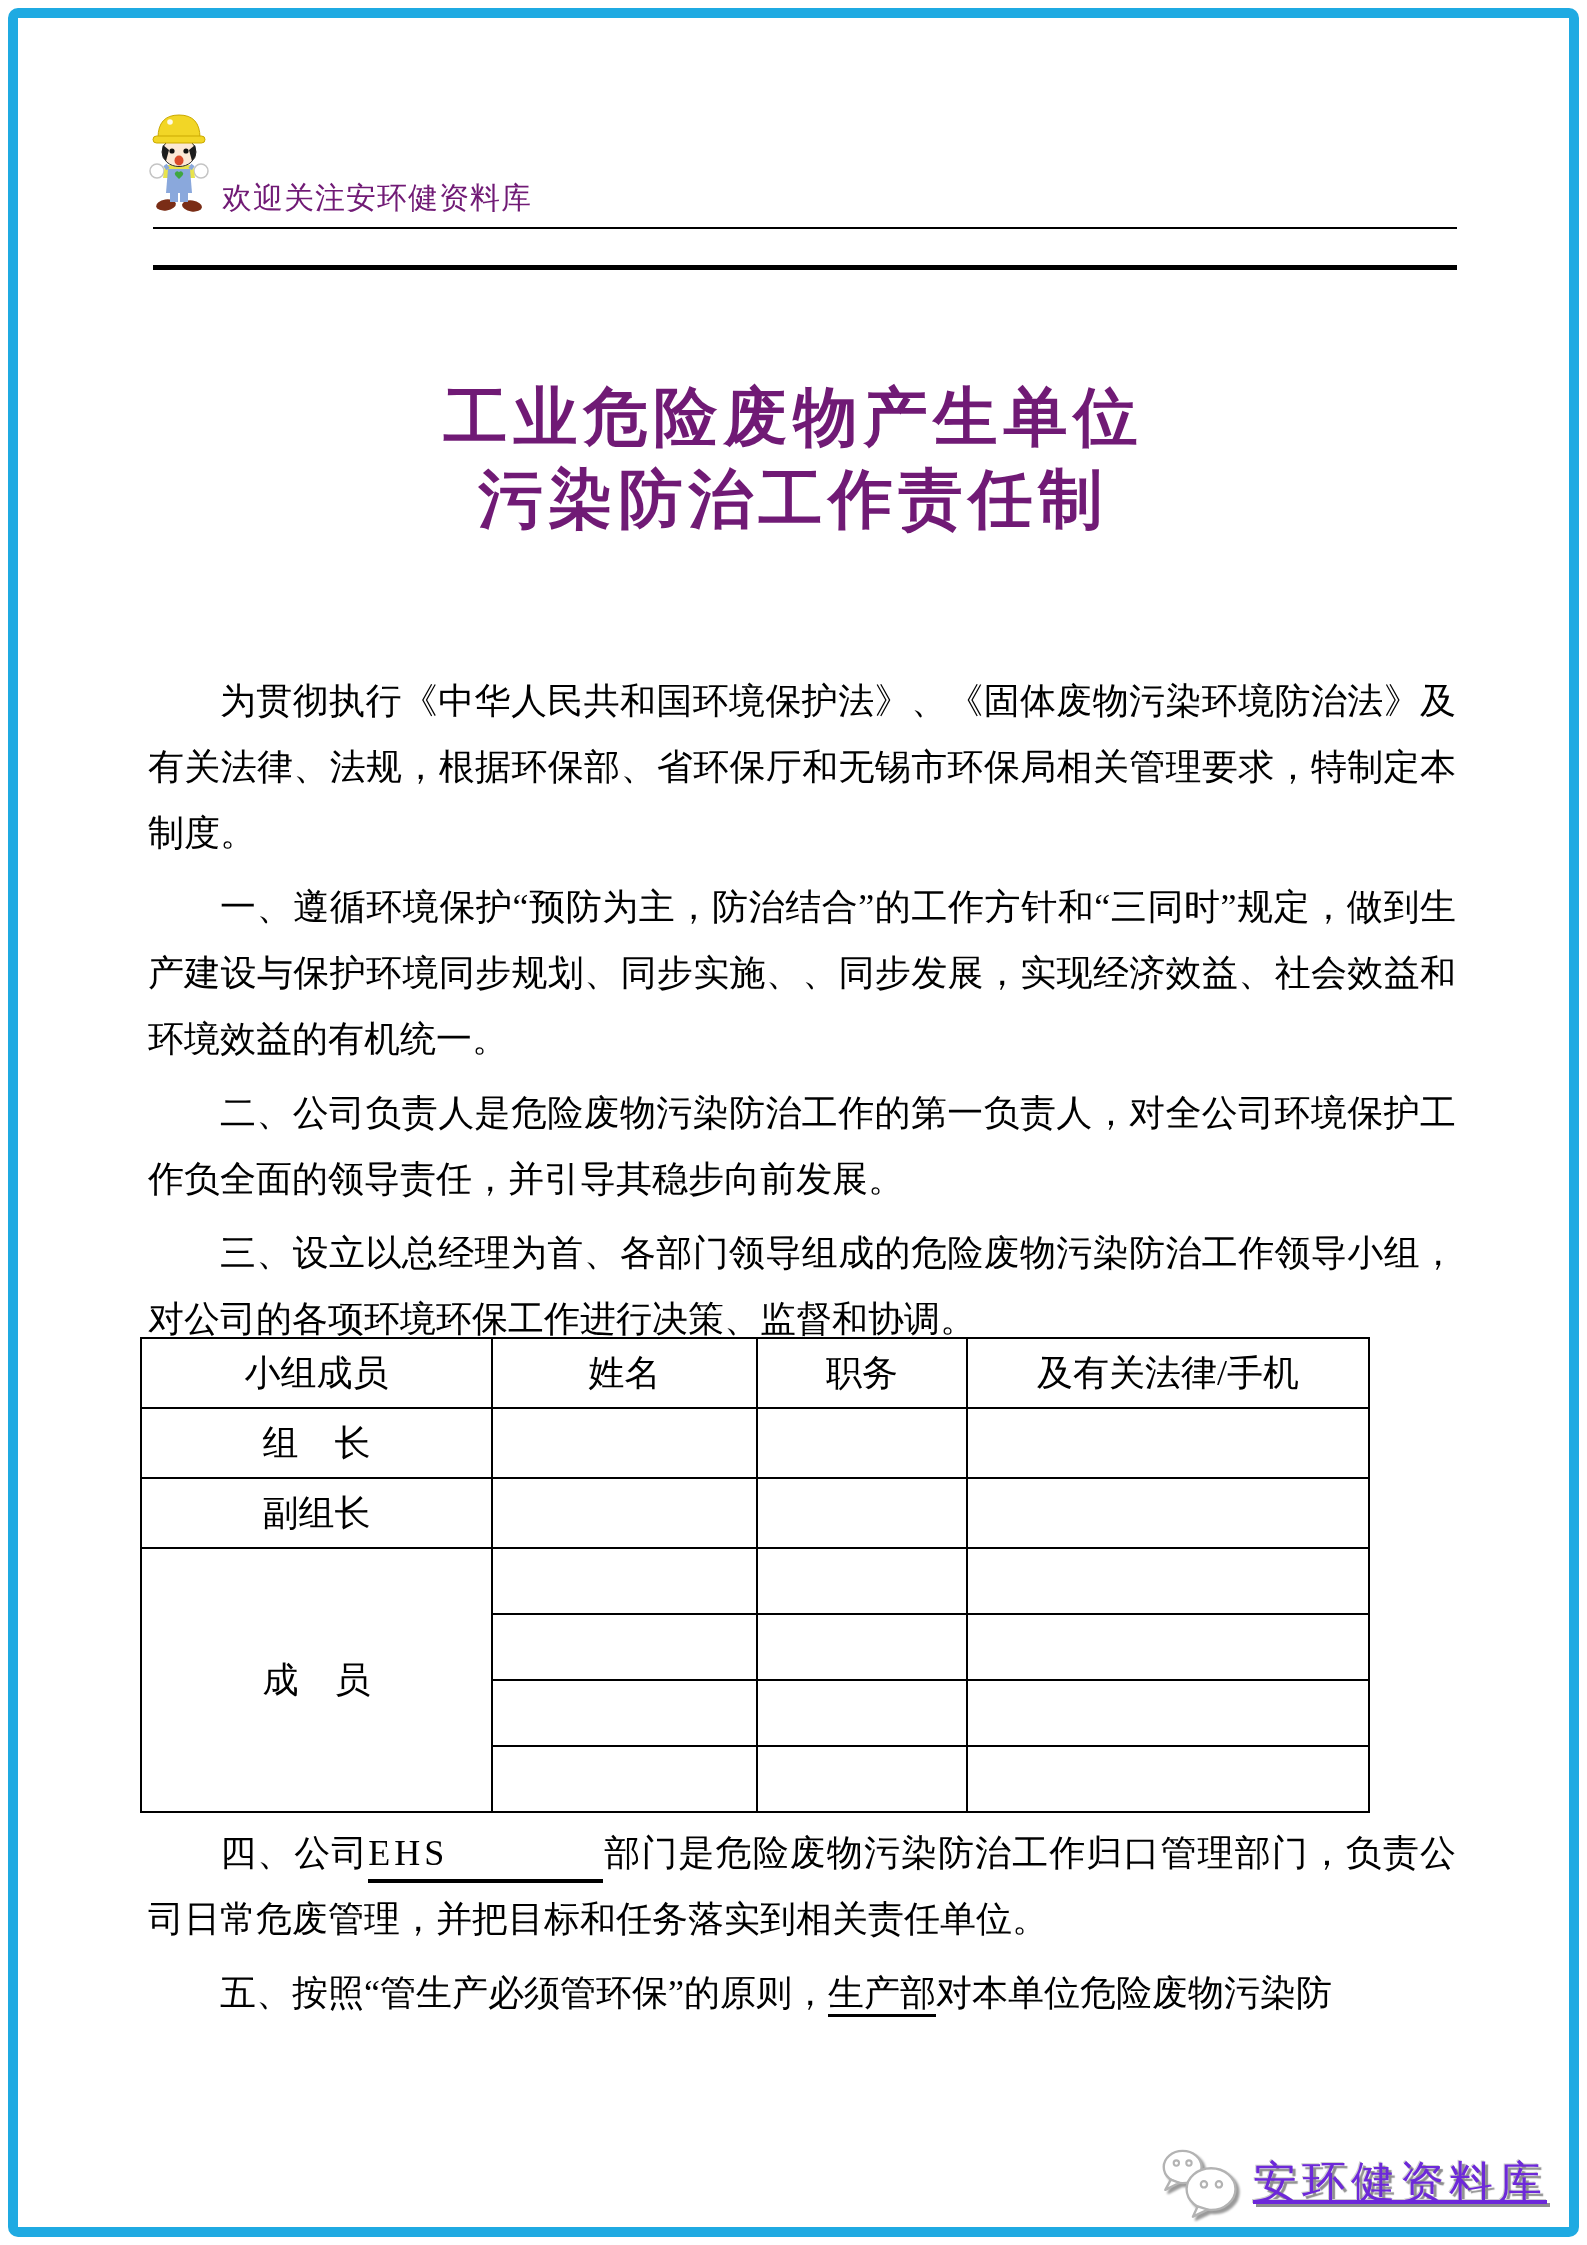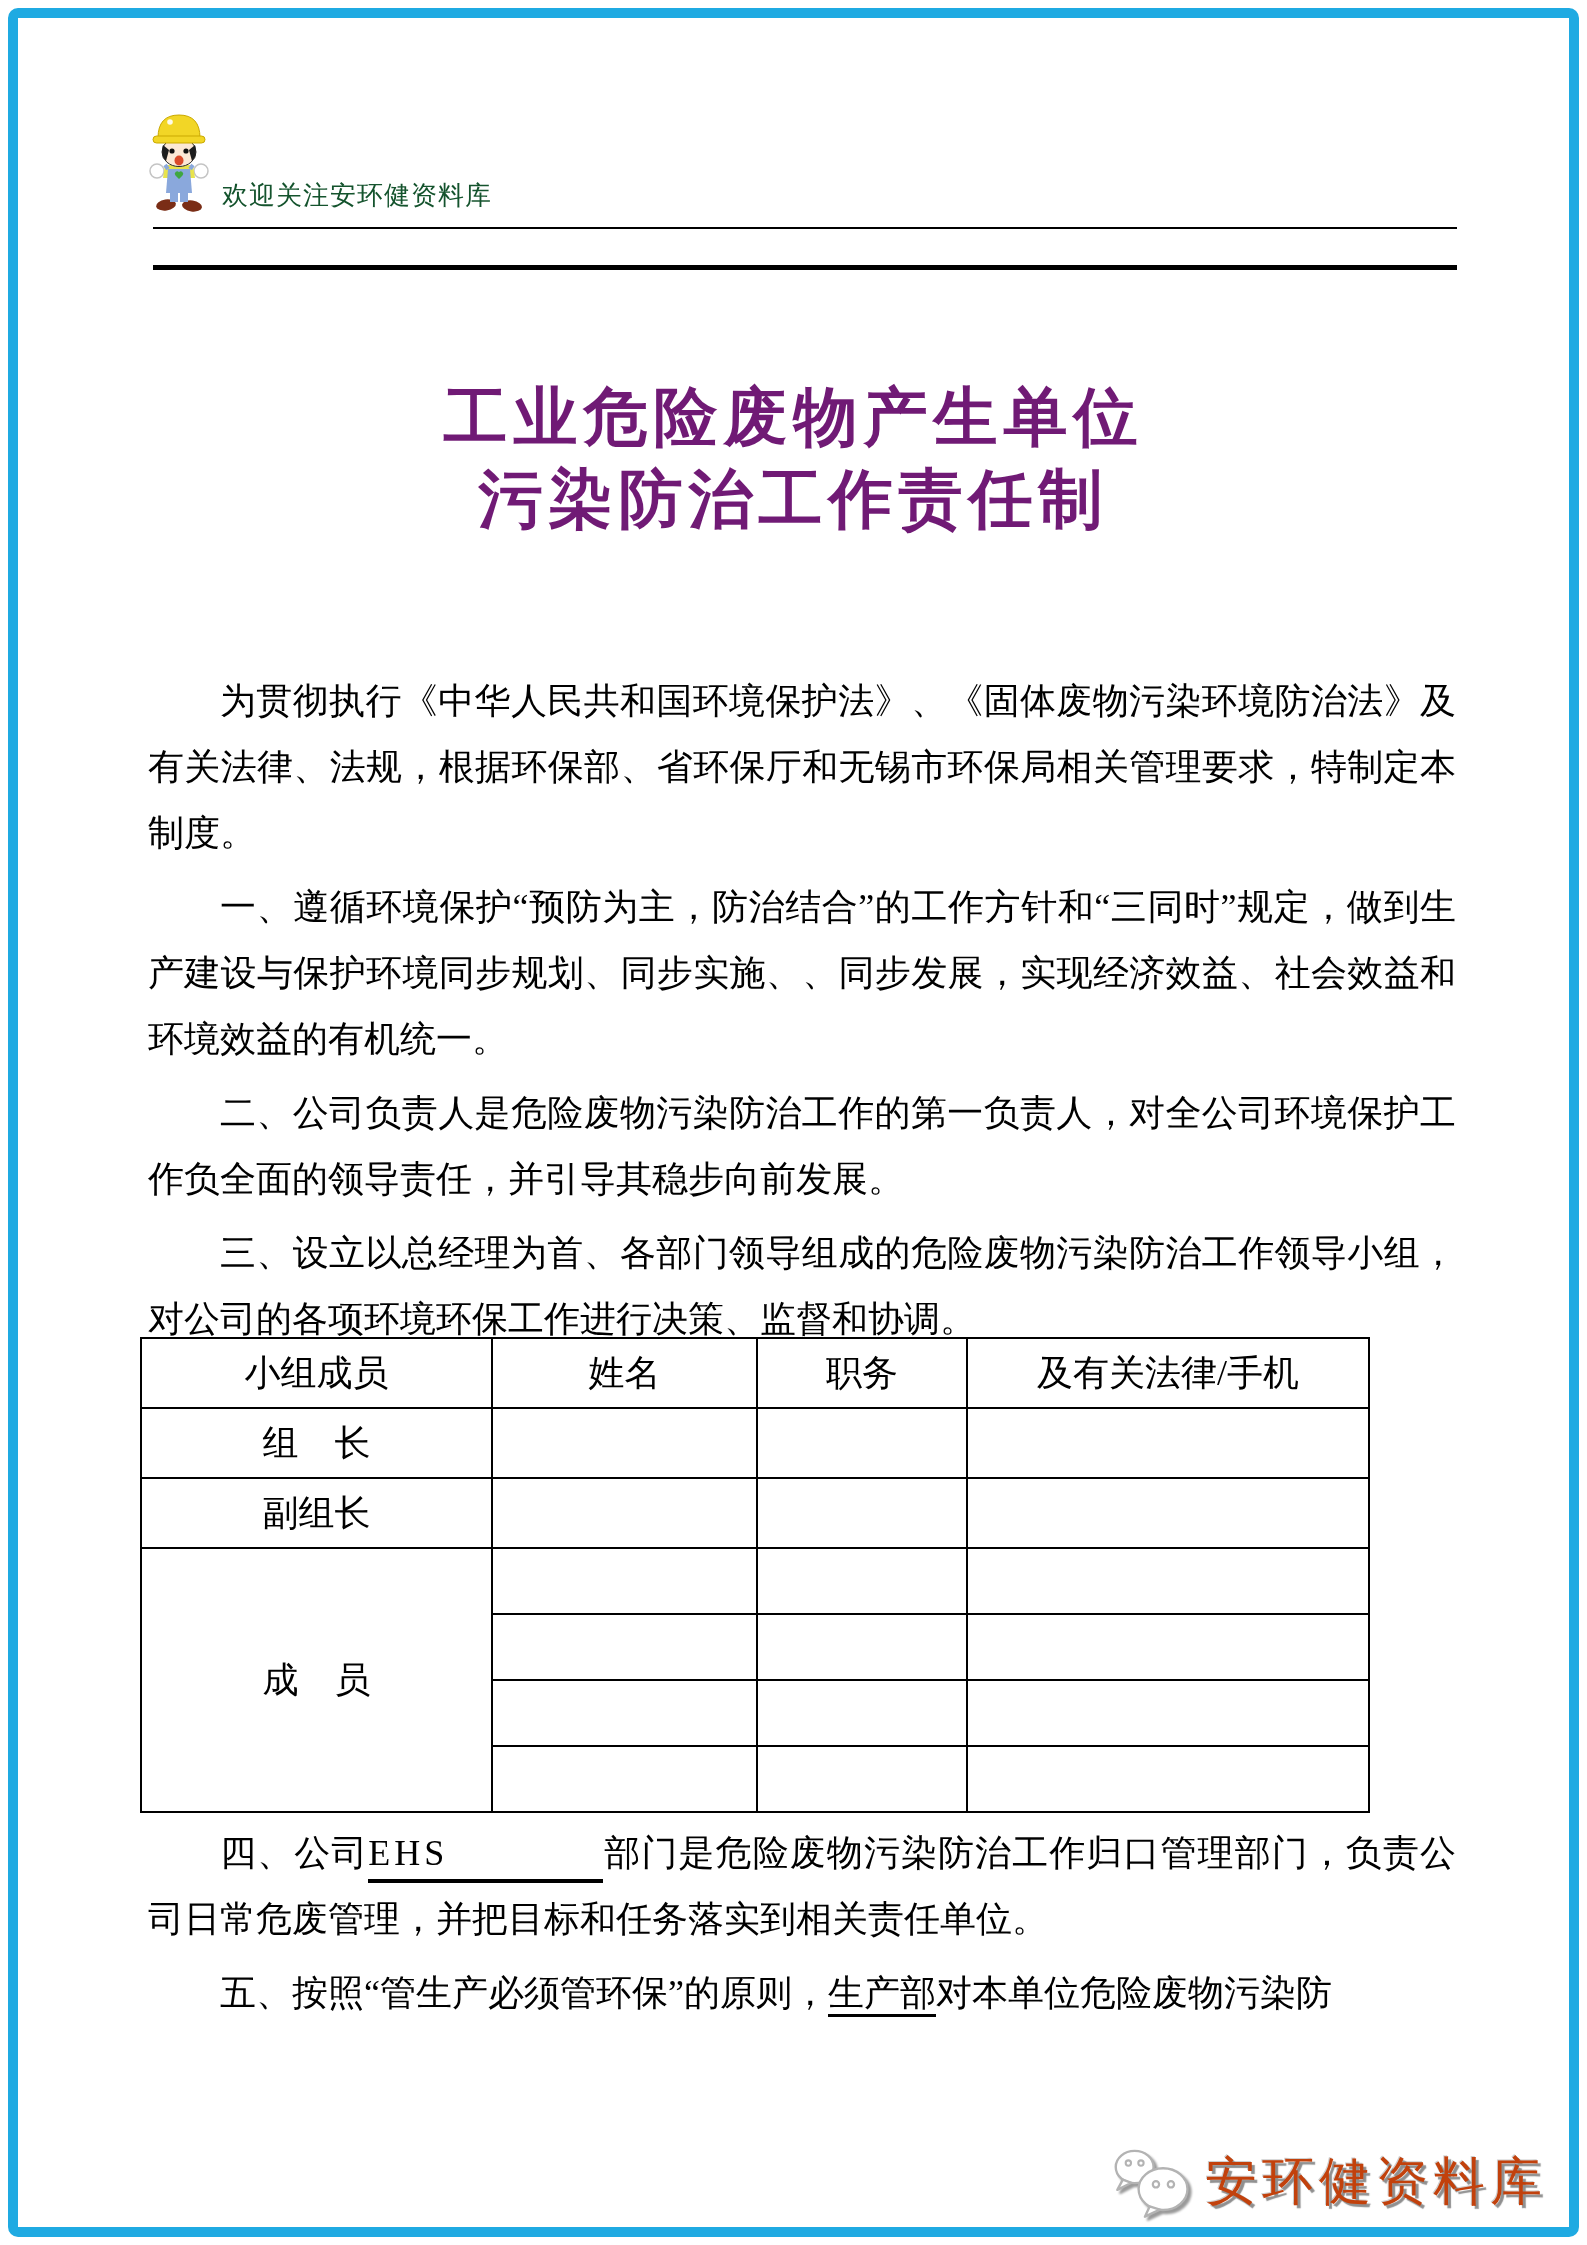--- a/index.html
+++ b/index.html
@@ -8,21 +8,21 @@
     font-family:"Liberation Serif",serif;color:#000;overflow:hidden;
   }
   .frame{
     position:absolute;left:8px;top:8px;right:8px;bottom:8px;
     border:10px solid #1FAAE2;border-radius:10px;pointer-events:none;
   }
   
   .mascot{position:absolute;left:146px;top:108px;width:66px;height:104px;}
   .tagline{
     position:absolute;left:222px;top:178px;width:600px;
-    font-family:"Liberation Sans",sans-serif;font-size:26px;letter-spacing:1px;color:#14532d;
+    font-family:"Liberation Sans",sans-serif;font-size:30px;letter-spacing:1px;color:#701a75;
   }
   .rule-thin{position:absolute;left:153px;top:227px;width:1304px;height:2px;background:#000;}
   .rule-thick{position:absolute;left:153px;top:265px;width:1304px;height:5px;background:#000;}
   
   .title{
     position:absolute;left:0;width:1587px;text-align:center;
     font-family:"Liberation Sans",sans-serif;font-weight:900;
     font-size:64px;letter-spacing:6px;color:#701a75;
   }
   .title1{top:374px;}
@@ -58,23 +58,24 @@
     text-align:center;vertical-align:middle;padding:0;
   }
   .grid tr{height:48px;}
   
   .footer{
     position:absolute;right:40px;top:2140px;height:84px;
     display:flex;align-items:center;gap:12px;
   }
   .wechat{width:82px;height:76px;filter:drop-shadow(3px 3px 1px #9a9a9a);}
   .brandtext{
-    font-size:52px;letter-spacing:5px;color:#c2410c;
+    font-size:44px;letter-spacing:5px;color:#6d28d9;
     text-shadow:3px 3px 1px #8f8f8f,-1px -1px 0 #cfcfcf;
     font-family:"Liberation Serif",serif;
+    text-decoration:underline;
   }
 </style>
 </head>
 <body>
 
 <div class="page">
 
   <div class="frame" style="border-color: rgb(31, 170, 226);"></div>
 
   <svg class="mascot" viewBox="0 0 64 104">

